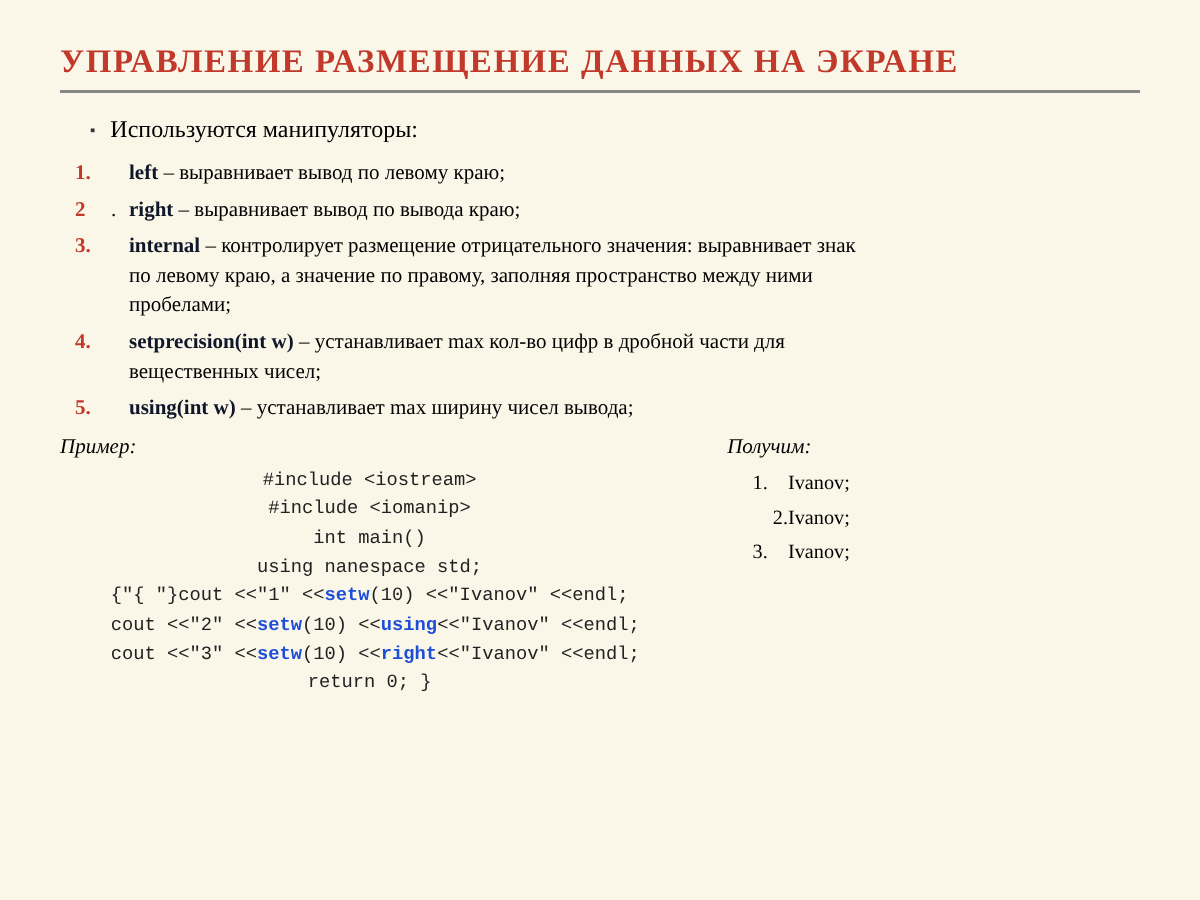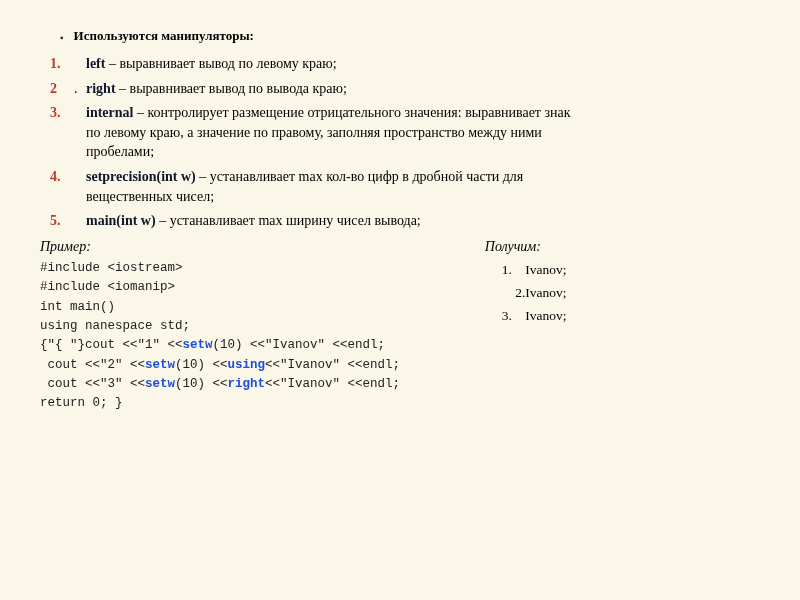--- a/index.html
+++ b/index.html
@@ -34,22 +34,22 @@
       display: flex;
       align-items: flex-start;
     }
     .subtitle-bullet {
       font-size: 10px;
       margin-right: 10px;
       margin-top: 4px;
       color: #333;
     }
     .subtitle-text {
-      font-weight: bold;
-      font-size: 13px;
+      font-weight: normal;
+      font-size: 16px;
     }
     .list-container {
       margin-left: 10px;
       margin-bottom: 8px;
     }
     .list-item {
       display: flex;
       align-items: flex-start;
       margin-bottom: 5px;
       font-size: 14px;
@@ -87,35 +87,37 @@
     .section-label {
       font-style: italic;
       font-size: 14px;
       margin-bottom: 4px;
     }
     .code-block {
       font-family: 'Courier New', Courier, monospace;
       font-size: 12.5px;
       line-height: 1.55;
       color: #222;
+      text-align: center;
     }
     .code-kw {
       color: #1d4ed8;
       font-weight: bold;
     }
     .result-block {
       font-family: 'Times New Roman', Times, serif;
       font-size: 13.5px;
       line-height: 1.7;
     }
   </style>
 </head>
 <body>
 
 <div class="slide">
+  <div class="title">УПРАВЛЕНИЕ РАЗМЕЩЕНИЕ ДАННЫХ НА ЭКРАНЕ</div>
 
   <div class="subtitle">
     <span class="subtitle-bullet">▪</span>
     <span class="subtitle-text">Используются манипуляторы:</span>
   </div>
 
   <div class="list-container">
 
     <div class="list-item">
       <span class="list-num">1.</span>
@@ -153,21 +155,21 @@
         <span class="kw">setprecision(int w)</span>
         <span> – устанавливает max кол-во цифр в дробной части для<br>
         вещественных чисел;</span>
       </span>
     </div>
 
     <div class="list-item">
       <span class="list-num">5.</span>
       <span class="list-dot"></span>
       <span class="list-text">
-        <span class="kw">main(int w)</span>
+        <span class="kw">using(int w)</span>
         <span> – устанавливает max ширину чисел вывода;</span>
       </span>
     </div>
 
   </div>
 
   <div class="bottom-section">
     <div class="example-col">
       <div class="section-label">Пример:</div>
       <div class="code-block">

